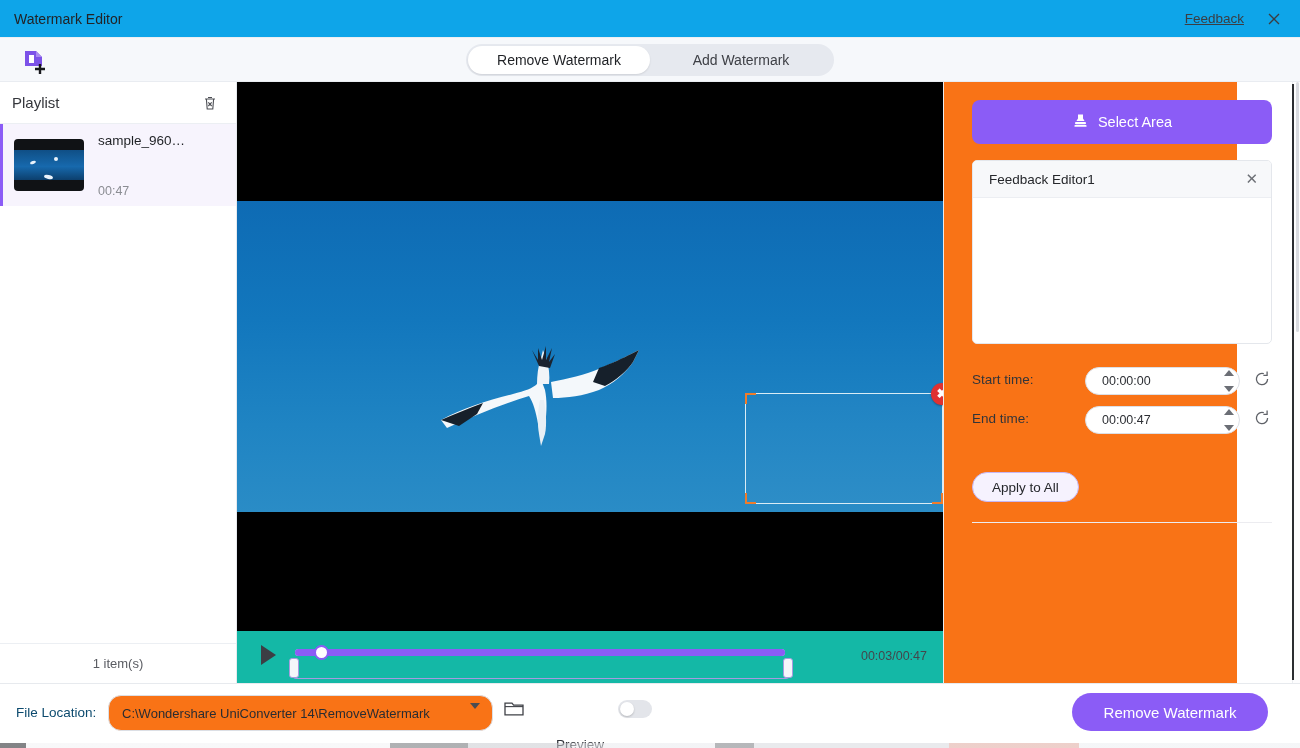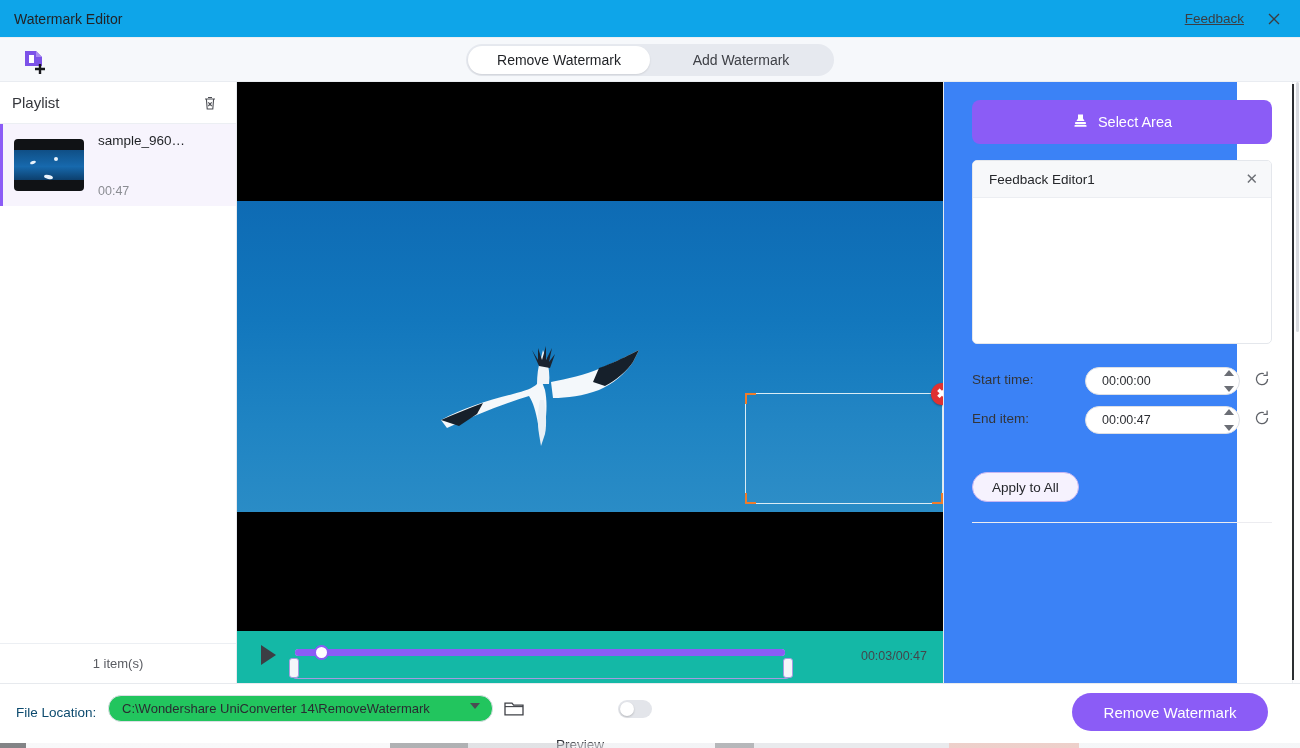--- a/index.html
+++ b/index.html
@@ -196,21 +196,21 @@
   .trim-l { left: -5px; }
   .trim-r { right: -5px; }
   .timecode {
     position: absolute; right: 16px; top: 18px;
     font-size: 12.5px; color: #44464c;
   }
 
   
   .rpanel {
     position: absolute; left: 943px; top: 82px; width: 294px; height: 601px;
-    background: #3b82f6;
+    background: #f97316;
     border-left: 1px solid #e7eaee;
   }
   .select-area {
     position: absolute; left: 28px; top: 18px; width: 300px; height: 44px;
     background: #8b5cf6; border: none; border-radius: 8px;
     color: #ffffff; font-size: 14.5px;
     font-family: "Liberation Sans", sans-serif;
     cursor: pointer;
     display: flex; align-items: center; justify-content: center; gap: 9px;
   }
@@ -280,23 +280,23 @@
     position: absolute; left: 0; top: 683px; width: 1300px; height: 60px;
     background: #ffffff;
     border-top: 1px solid #e7eaee;
   }
   .fl-label {
     position: absolute; left: 16px; top: 21px;
     font-size: 13.5px; color: #0c4a6e;
   }
   .fl-input {
     position: absolute; left: 108px; top: 11px;
-    width: 385px; height: 27px;
+    width: 385px; height: 36px;
     border: 1px solid #dcdfe5; border-radius: 13px;
-    background: #22c55e;
+    background: #f97316;
     font-family: "Liberation Sans", sans-serif;
     font-size: 13px; color: #2a2c31;
     padding-left: 13px; padding-right: 28px;
     outline: none;
   }
   .fl-caret {
     position: absolute; left: 470px; top: 19px;
     width: 0; height: 0;
     border-left: 5px solid transparent;
     border-right: 5px solid transparent;
@@ -474,21 +474,21 @@
       </span>
       <span class="reset-icon">
         <svg width="20" height="20" viewBox="0 0 20 20">
           <path d="M15.6 10 A5.6 5.6 0 1 1 11.8 4.7" stroke="#5f6268" stroke-width="1.3" fill="none"></path>
           <path d="M15.1 2.6 L15.1 6.3 L11.4 6.3" stroke="#5f6268" stroke-width="1.3" fill="none"></path>
         </svg>
       </span>
     </div>
 
     <div class="field-row" style="top:324px;">
-      <span class="lab">End item:</span>
+      <span class="lab">End time:</span>
       <input class="time-input" readonly="" value="00:00:47" style="">
       <span class="spinner">
         <span class="spin-arrow spin-up"></span>
         <span class="spin-arrow spin-dn"></span>
       </span>
       <span class="reset-icon">
         <svg width="20" height="20" viewBox="0 0 20 20">
           <path d="M15.6 10 A5.6 5.6 0 1 1 11.8 4.7" stroke="#5f6268" stroke-width="1.3" fill="none"></path>
           <path d="M15.1 2.6 L15.1 6.3 L11.4 6.3" stroke="#5f6268" stroke-width="1.3" fill="none"></path>
         </svg>

